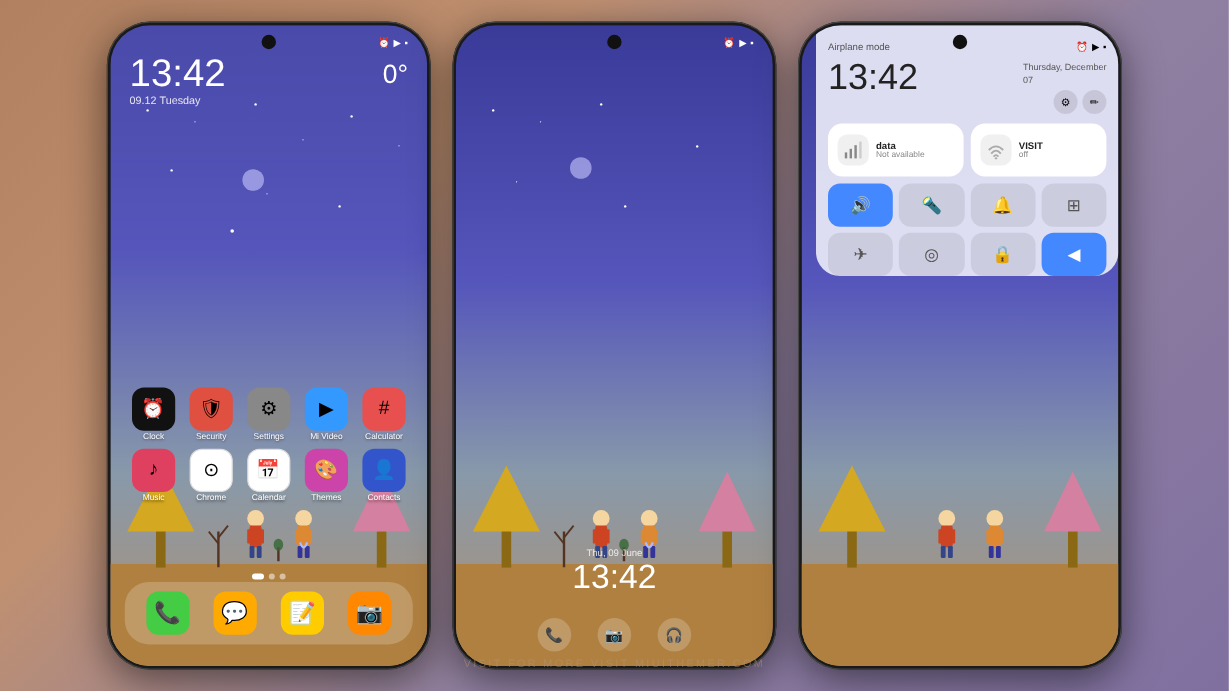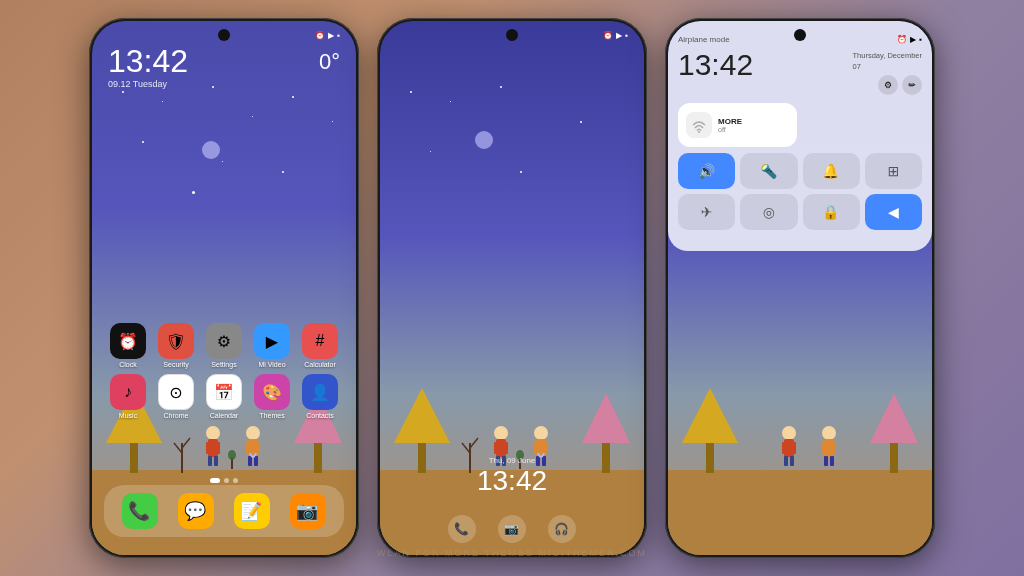--- a/index.html
+++ b/index.html
@@ -303,25 +303,25 @@
     
     .phone3-bg {
       width: 100%;
       height: 100%;
       background: linear-gradient(180deg, #3a3a99 0%, #5555bb 40%, #8899aa 70%, #b09070 100%);
       position: relative;
     }
     .control-panel {
       position: absolute;
       top: 0;
-      left: 0;
+      left: 12px;
       right: 0;
       background: rgba(230,230,245,0.95);
       border-radius: 0 0 20px 20px;
-      padding: 14px 10px 21px;
+      padding: 14px 10px 0;
       z-index: 15;
     }
     .cp-top-bar {
       display: flex;
       justify-content: space-between;
       align-items: center;
       margin-bottom: 6px;
     }
     .cp-airplane {
       font-size: 8px;
@@ -676,32 +676,46 @@
               <div class="cp-action-icon">⚙</div>
               <div class="cp-action-icon">✏</div>
             </div>
           </div>
         </div>
 
         <div class="cp-tiles">
 
 
 
+          <div class="cp-tile">
+            <div class="cp-tile-icon" style="background:#f0f0f0;">
+              <svg width="16" height="16" viewBox="0 0 16 16">
+                <rect x="1" y="10" width="2" height="5" fill="#888"></rect>
+                <rect x="5" y="7" width="2" height="8" fill="#888"></rect>
+                <rect x="9" y="4" width="2" height="11" fill="#888"></rect>
+                <rect x="13" y="1" width="2" height="14" fill="#ccc"></rect>
+              </svg>
+            </div>
+            <div class="cp-tile-info">
+              <div class="cp-tile-title">data</div>
+              <div class="cp-tile-sub">Not available</div>
+            </div>
+          </div>
 
           <div class="cp-tile">
             <div class="cp-tile-icon" style="background:#f0f0f0;">
               <svg width="16" height="16" viewBox="0 0 16 16">
                 <path d="M2 8 Q8 2 14 8" fill="none" stroke="#aaa" stroke-width="1.5"></path>
                 <path d="M4 11 Q8 6 12 11" fill="none" stroke="#aaa" stroke-width="1.5"></path>
                 <path d="M6 13.5 Q8 11 10 13.5" fill="none" stroke="#aaa" stroke-width="1.5"></path>
                 <circle cx="8" cy="15" r="1" fill="#aaa"></circle>
               </svg>
             </div>
             <div class="cp-tile-info">
-              <div class="cp-tile-title">MORE</div>
+              <div class="cp-tile-title">VISIT</div>
               <div class="cp-tile-sub">off</div>
             </div>
           </div>
         </div>
 
         <div class="cp-toggles">
           <div class="cp-toggle active">🔊</div>
           <div class="cp-toggle inactive">🔦</div>
           <div class="cp-toggle inactive">🔔</div>
           <div class="cp-toggle inactive">⊞</div>
@@ -743,13 +757,13 @@
             <rect x="15" y="17" width="3" height="12" rx="1" fill="#dd8833"></rect>
             <rect x="6" y="31" width="4" height="10" rx="1" fill="#333399"></rect>
             <rect x="12" y="31" width="4" height="10" rx="1" fill="#333399"></rect>
           </svg>
         </div>
       </div>
     </div>
   </div>
 </div>
 
-<div class="watermark">WLAN FOR MORE THEMES MIUITHEMER.COM</div>
+<div class="watermark">VISIT FOR MORE VISIT MIUITHEMER.COM</div>
 
 </body></html>

